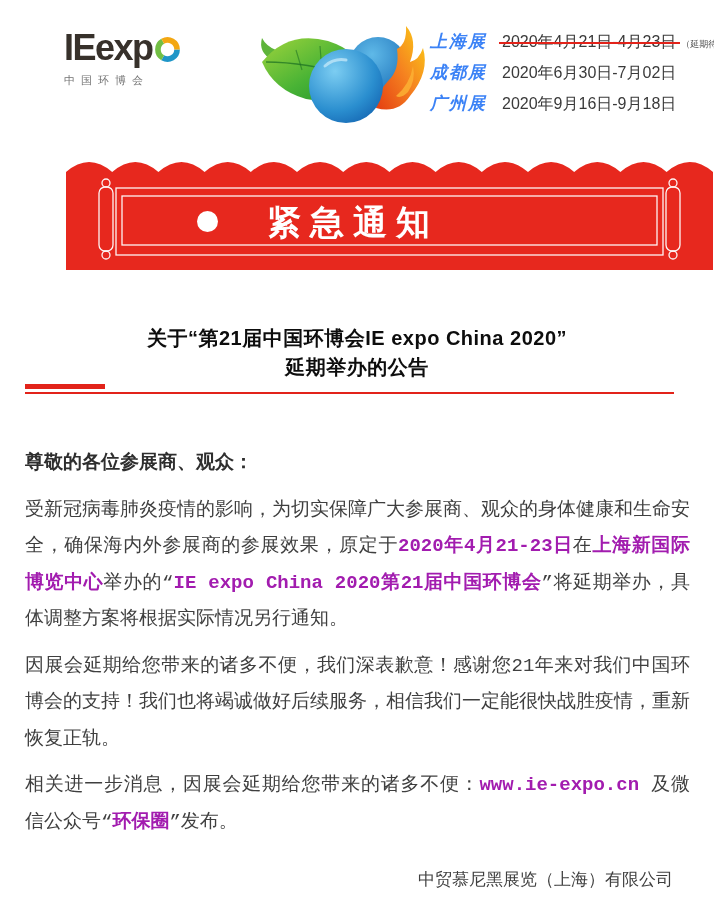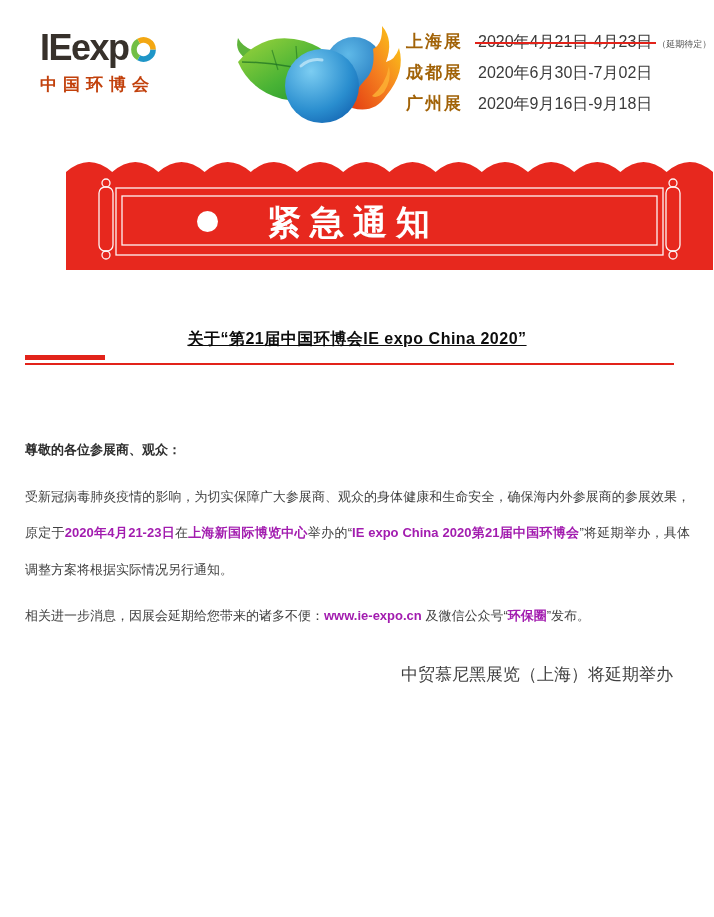--- a/index.html
+++ b/index.html
@@ -8,30 +8,30 @@
     --ink:#3f3f3f;
   }
   *{margin:0;padding:0;box-sizing:border-box;}
   html,body{background:#ffffff;}
   body{
     width:714px;height:917px;margin:0 auto;overflow:hidden;
     font-family:"Liberation Sans","DejaVu Sans",sans-serif;
     color:var(--ink);
   }
   
-  .header{display:flex;align-items:flex-start;padding:22px 14px 0 40px;height:122px;}
+  .header{display:flex;align-items:flex-start;padding:22px 14px 0 40px;height:122px;margin-left:24px;}
   .logo{width:152px;margin-top:8px;flex:none;}
   .logo-row{display:flex;align-items:center;}
   .logo-text{font-size:36px;font-weight:bold;letter-spacing:-1.5px;color:#37312b;line-height:1;}
   .logo-swirl{margin-left:1px;margin-top:2px;}
-  .logo-sub{font-size:17px;font-weight:bold;letter-spacing:6px;color:#c2410c;margin-top:7px;}
+  .logo-sub{font-size:11px;font-weight:normal;letter-spacing:6px;color:#737373;margin-top:7px;}
   .header-art{margin-left:34px;margin-top:-8px;flex:none;}
   .schedule{margin-left:auto;margin-top:8px;flex:none;}
   .schedule-row{display:flex;align-items:baseline;margin-bottom:8px;white-space:nowrap;}
-  .schedule-city{font-size:17px;font-weight:bold;color:#a16207;letter-spacing:2px;width:62px;flex:none;}
+  .schedule-city{font-size:17px;font-weight:bold;color:#3b82f6;letter-spacing:2px;width:62px;flex:none;font-style:italic;}
   .schedule-date{font-size:16px;color:#3a3a3a;margin-left:10px;position:relative;}
   .schedule-date.struck::after{
     content:"";position:absolute;left:-3px;right:-4px;top:50%;height:2.5px;
     margin-top:-1px;background:var(--accent);
   }
   .postponed-note{font-size:9px;color:#4c4c4c;margin-left:5px;}
   
   .banner{position:relative;margin:36px 42px 0 25px;width:647px;height:112px;padding-left:41px;}
   .banner svg{display:block;}
   .banner-dot{
@@ -41,26 +41,26 @@
   .banner-title-wrap{
     position:absolute;left:0;right:0;top:30px;height:67px;
     display:flex;align-items:center;justify-content:center;
   }
   .banner-title{
     color:#fff;font-size:34px;font-weight:bold;letter-spacing:9px;
     text-indent:9px;line-height:1;
   }
   
   .title-block{margin:54px 25px 0;text-align:center;}
-  .title-line{font-size:16px;font-weight:bold;color:#0d0d0d;line-height:29px;letter-spacing:0.5px;text-decoration:underline;}
+  .title-line{font-size:20px;font-weight:bold;color:#0d0d0d;line-height:29px;letter-spacing:0.5px;}
   .divider{position:relative;margin:2px 40px 0 25px;height:11px;}
   .divider-accent{position:absolute;left:0;top:0;width:80px;height:5px;background:var(--accent);}
   .divider-base{position:absolute;left:0;right:0;top:8px;height:1.5px;background:var(--accent);}
   
-  .body{margin:66px 24px 0 25px;font-size:13px;line-height:36.5px;color:var(--ink);}
+  .body{margin:50px 24px 0 25px;font-size:19px;line-height:36.5px;color:var(--ink);font-family:Liberation Mono, monospace;}
   .greeting{font-weight:bold;color:#2e2e2e;margin-bottom:1px;}
   .para{margin-top:10px;text-align:justify;}
   .para .b{font-weight:bold;color:#a21caf;}
   
   .footer{margin:30px 41px 0 25px;text-align:right;font-size:17px;color:var(--ink);}
   .footer-line{margin-bottom:27px;line-height:20px;}
 </style>
 </head>
 <body>
 
@@ -155,32 +155,34 @@
       </g>
     </svg>
     <span class="banner-dot"></span>
     <div class="banner-title-wrap">
       <span class="banner-title">紧急通知</span>
     </div>
   </section>
 
   <section class="title-block">
     <div class="title-line">关于“第21届中国环博会IE expo China 2020”</div>
+    <div class="title-line">延期举办的公告</div>
   </section>
   <div class="divider">
     <span class="divider-accent"></span>
     <span class="divider-base"></span>
   </div>
 
   <main class="body">
     <p class="greeting">尊敬的各位参展商、观众：</p>
     <div id="paragraphs">
         <p class="para"><span>受新冠病毒肺炎疫情的影响，为切实保障广大参展商、观众的身体健康和生命安全，确保海内外参展商的参展效果，原定于</span><span class="b">2020年4月21-23日</span><span>在</span><span class="b">上海新国际博览中心</span><span>举办的“</span><span class="b">IE expo China 2020第21届中国环博会</span><span>”将延期举办，具体调整方案将根据实际情况另行通知。</span></p>
+        <p class="para"><span>因展会延期给您带来的诸多不便，我们深表歉意！感谢您21年来对我们中国环博会的支持！我们也将竭诚做好后续服务，相信我们一定能很快战胜疫情，重新恢复正轨。</span></p>
         <p class="para"><span>相关进一步消息，因展会延期给您带来的诸多不便：</span><span class="b">www.ie-expo.cn</span><span> 及微信公众号“</span><span class="b">环保圈</span><span>”发布。</span></p>
       </div>
   </main>
 
   <footer class="footer">
-    <div class="footer-line">中贸慕尼黑展览（上海）将延期举办</div>
+    <div class="footer-line">中贸慕尼黑展览（上海）有限公司</div>
 
   </footer>
 
 </div>
 
 </body></html>

